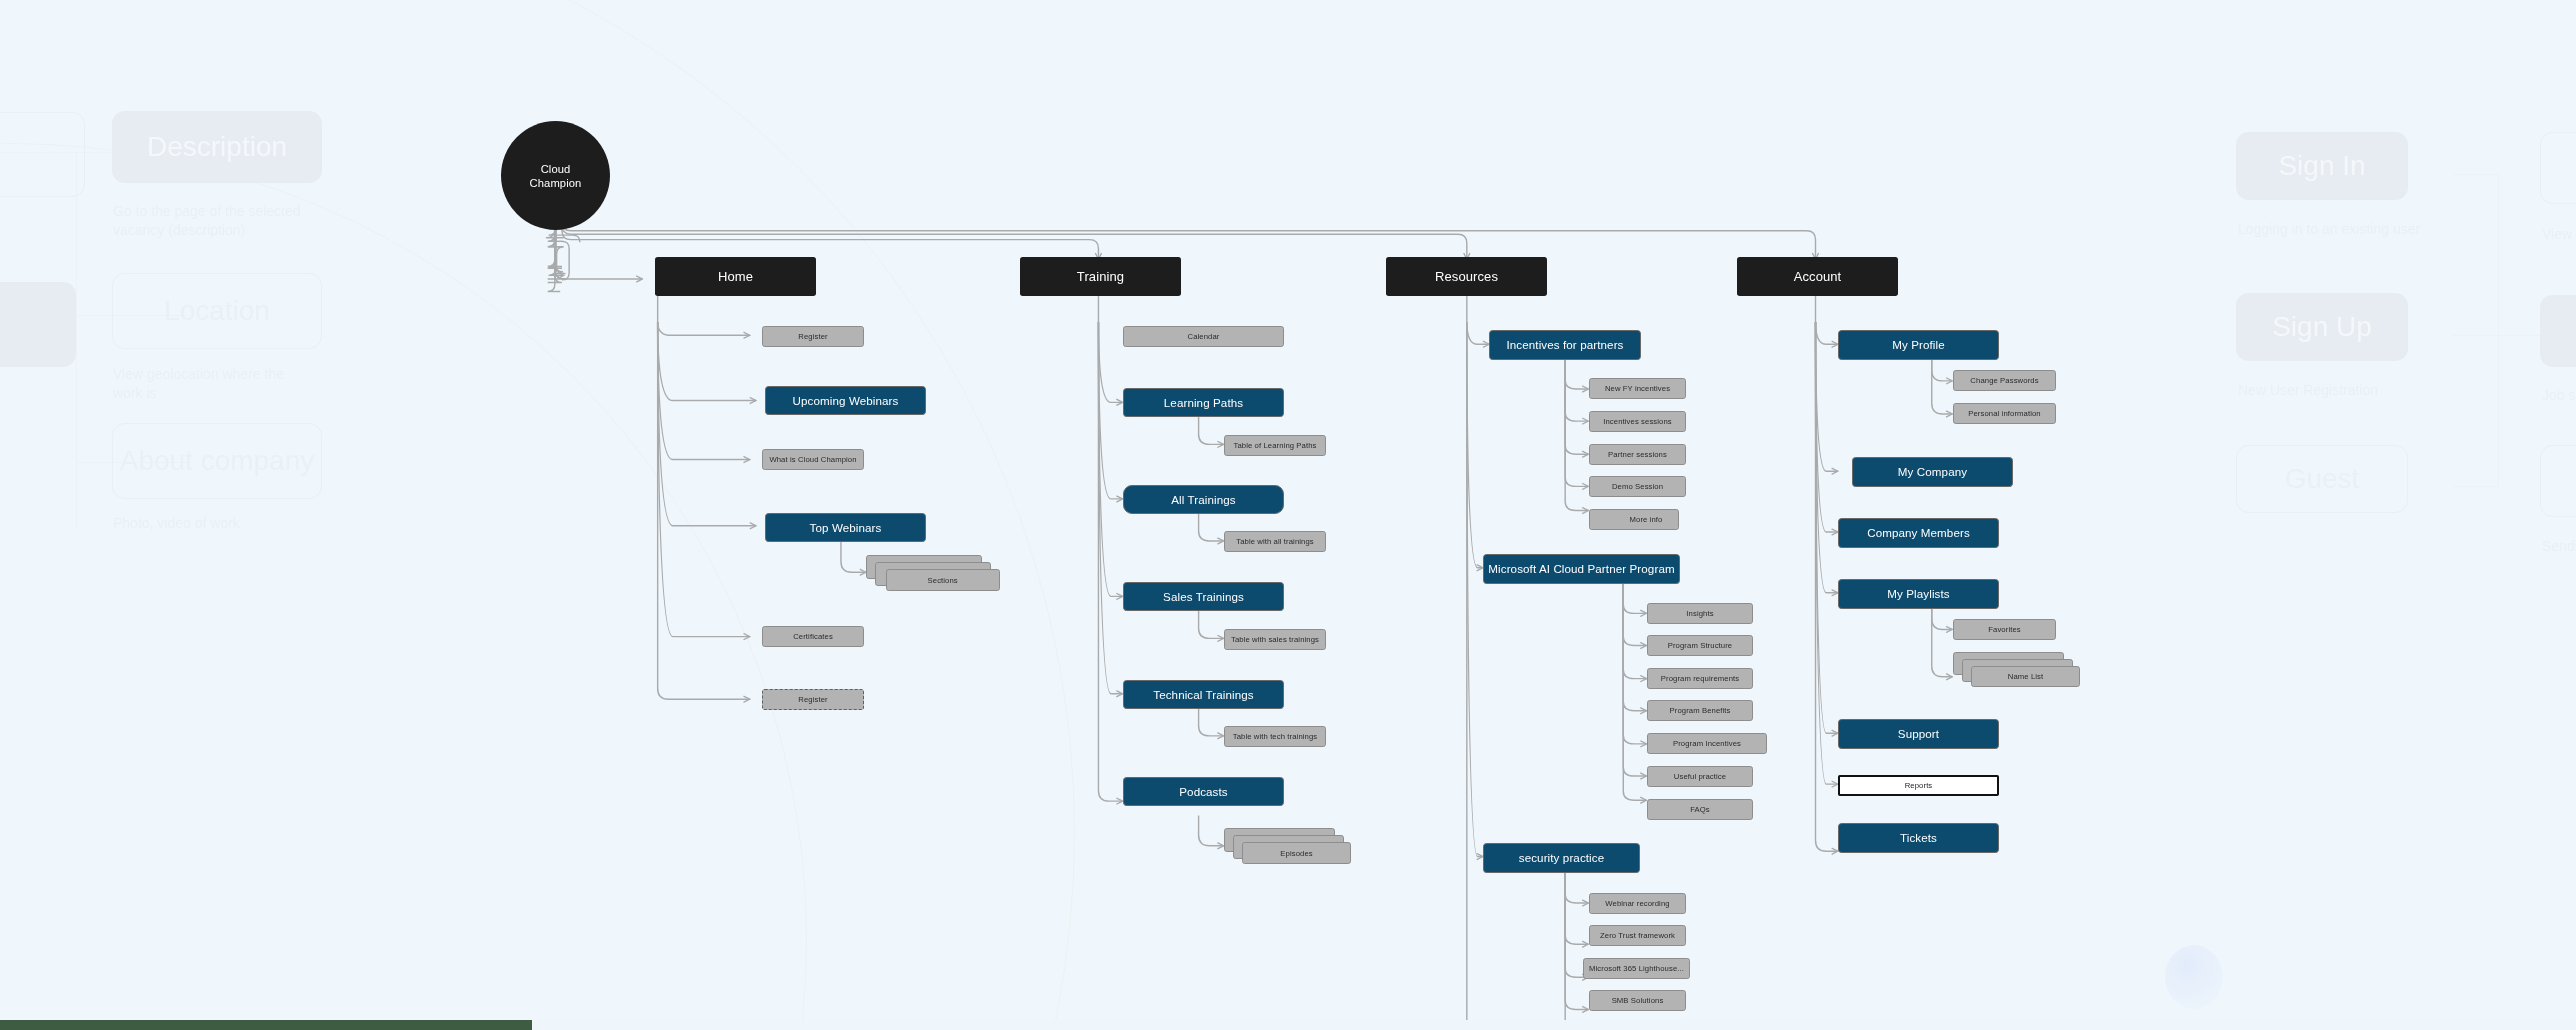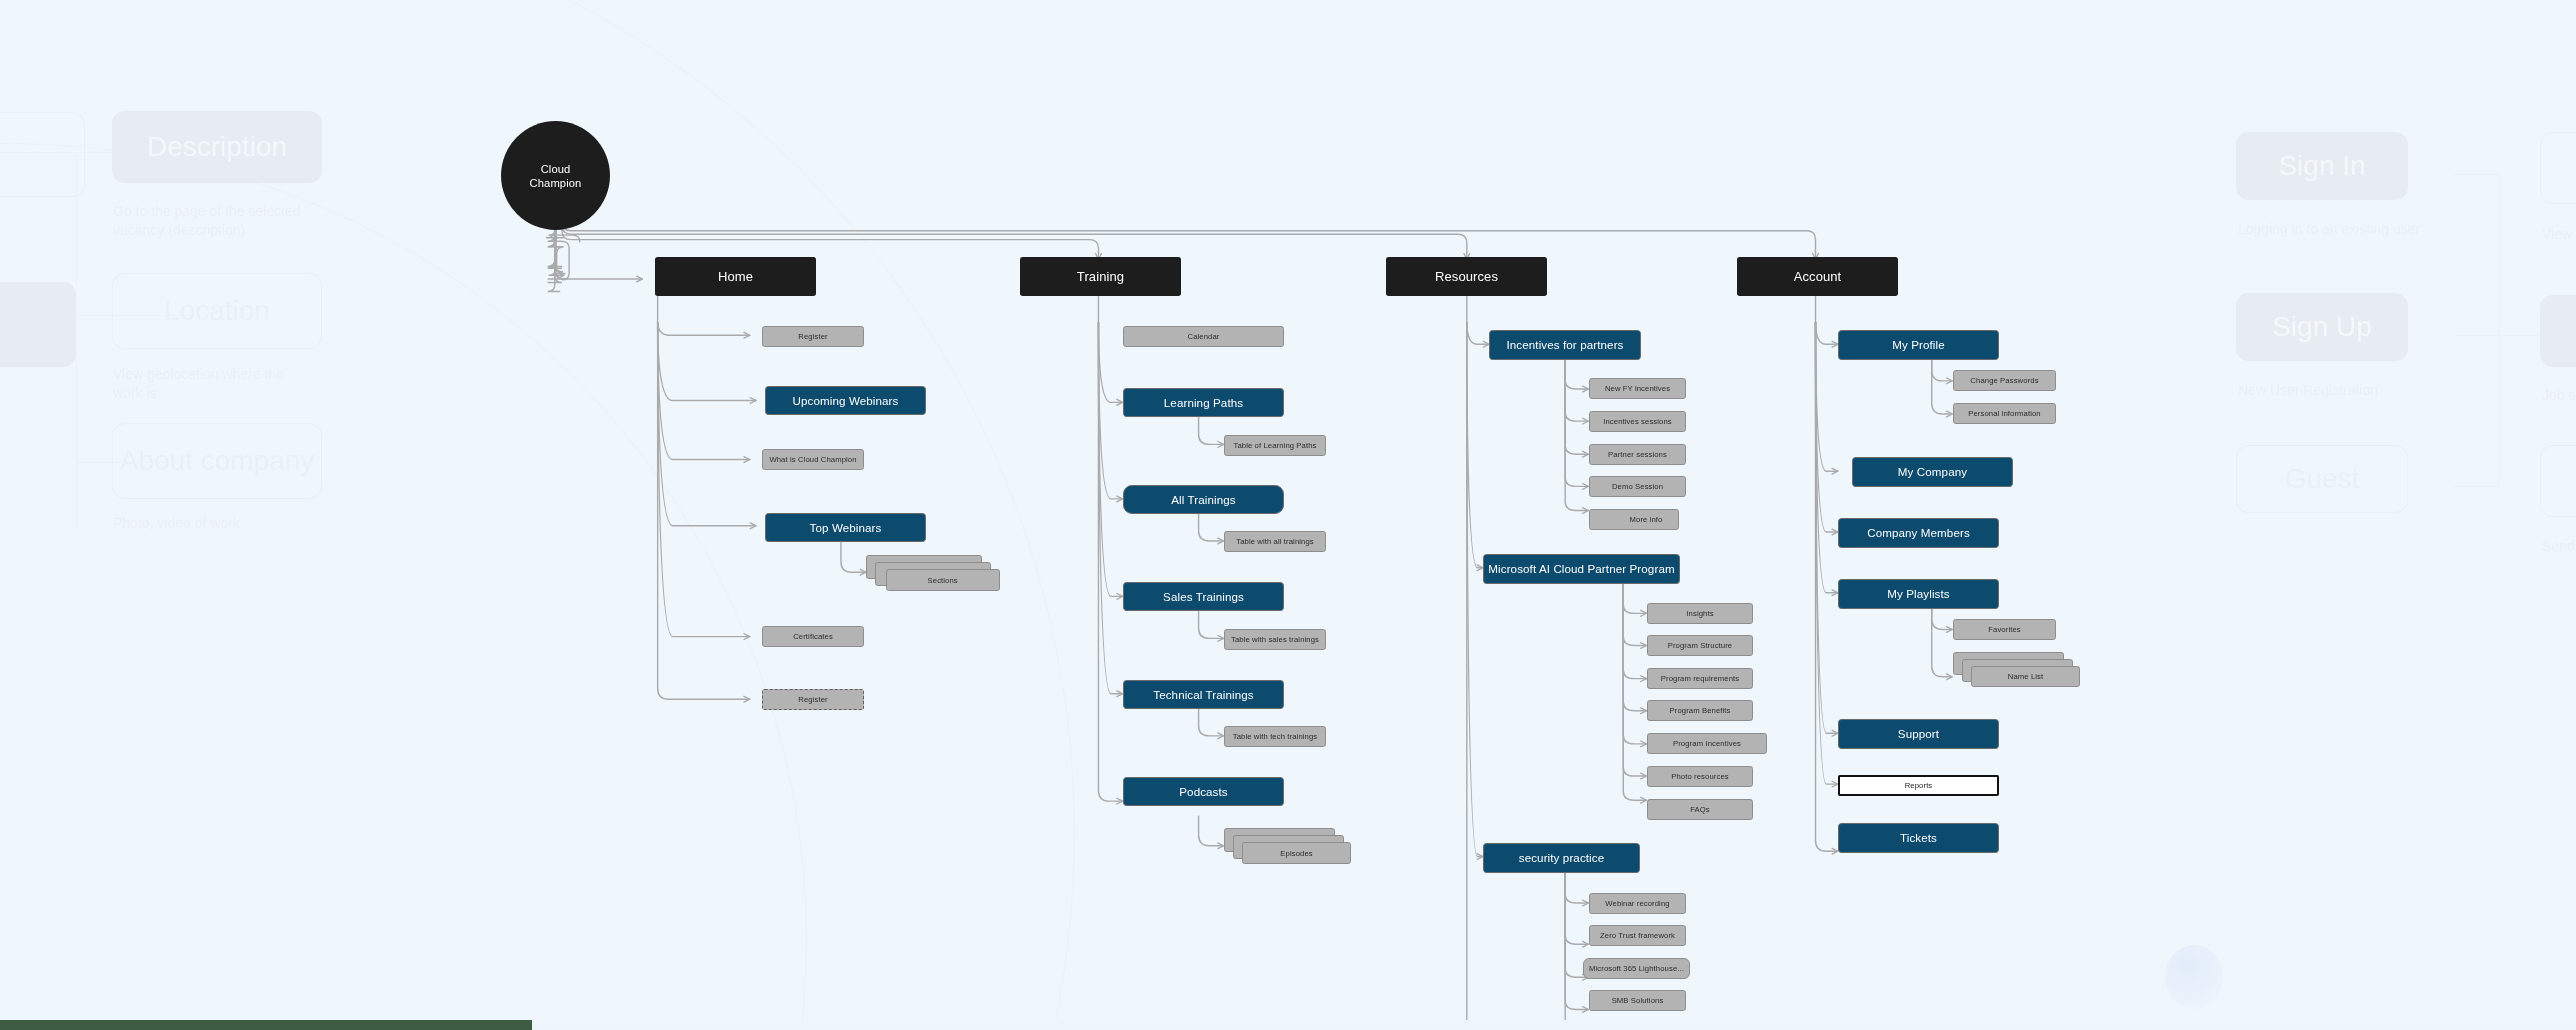--- a/index.html
+++ b/index.html
@@ -349,36 +349,36 @@
   <div class="node n-leaf" style="left:1647px;top:668px;width:106px;height:20.6px;">
     <span>Program requirements</span>
   </div>
   <div class="node n-leaf" style="left:1647px;top:700px;width:106px;height:20.6px;">
     <span>Program Benefits</span>
   </div>
   <div class="node n-leaf" style="left:1647px;top:733px;width:120px;height:20.6px;">
     <span>Program Incentives</span>
   </div>
   <div class="node n-leaf" style="left:1647px;top:766px;width:106px;height:20.6px;">
-    <span>Photo resources</span>
+    <span>Useful practice</span>
   </div>
   <div class="node n-leaf" style="left:1647px;top:799px;width:106px;height:20.6px;">
     <span>FAQs</span>
   </div>
 
   <div class="node n-l2" style="left:1483px;top:843px;width:157px;height:29.5px;">
     <span>security practice</span>
   </div>
   <div class="node n-leaf" style="left:1589px;top:893px;width:97px;height:20.6px;">
     <span>Webinar recording</span>
   </div>
   <div class="node n-leaf" style="left:1589px;top:925px;width:97px;height:20.6px;">
     <span>Zero Trust framework</span>
   </div>
-  <div class="node n-leaf" style="left:1583px;top:958px;width:107px;height:20.6px;border-radius:6px;">
+  <div class="node n-leaf" style="left:1583px;top:958px;width:107px;height:20.6px;">
     <span>Microsoft 365 Lighthouse...</span>
   </div>
   <div class="node n-leaf" style="left:1589px;top:990px;width:97px;height:20.6px;">
     <span>SMB Solutions</span>
   </div>
   <div class="node n-leaf" style="left:1583px;top:1020px;width:107px;height:20.6px;">
     <span>Self-Service Assessment</span>
   </div>
 
   <div class="node n-l2" style="left:1838px;top:330px;width:161px;height:29.5px;">

